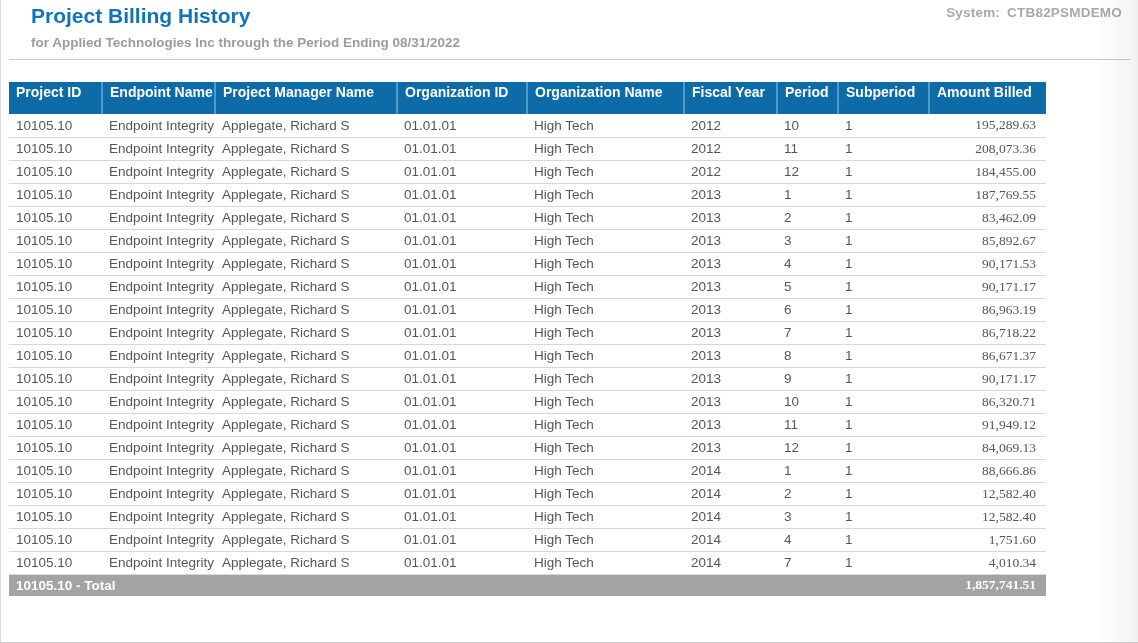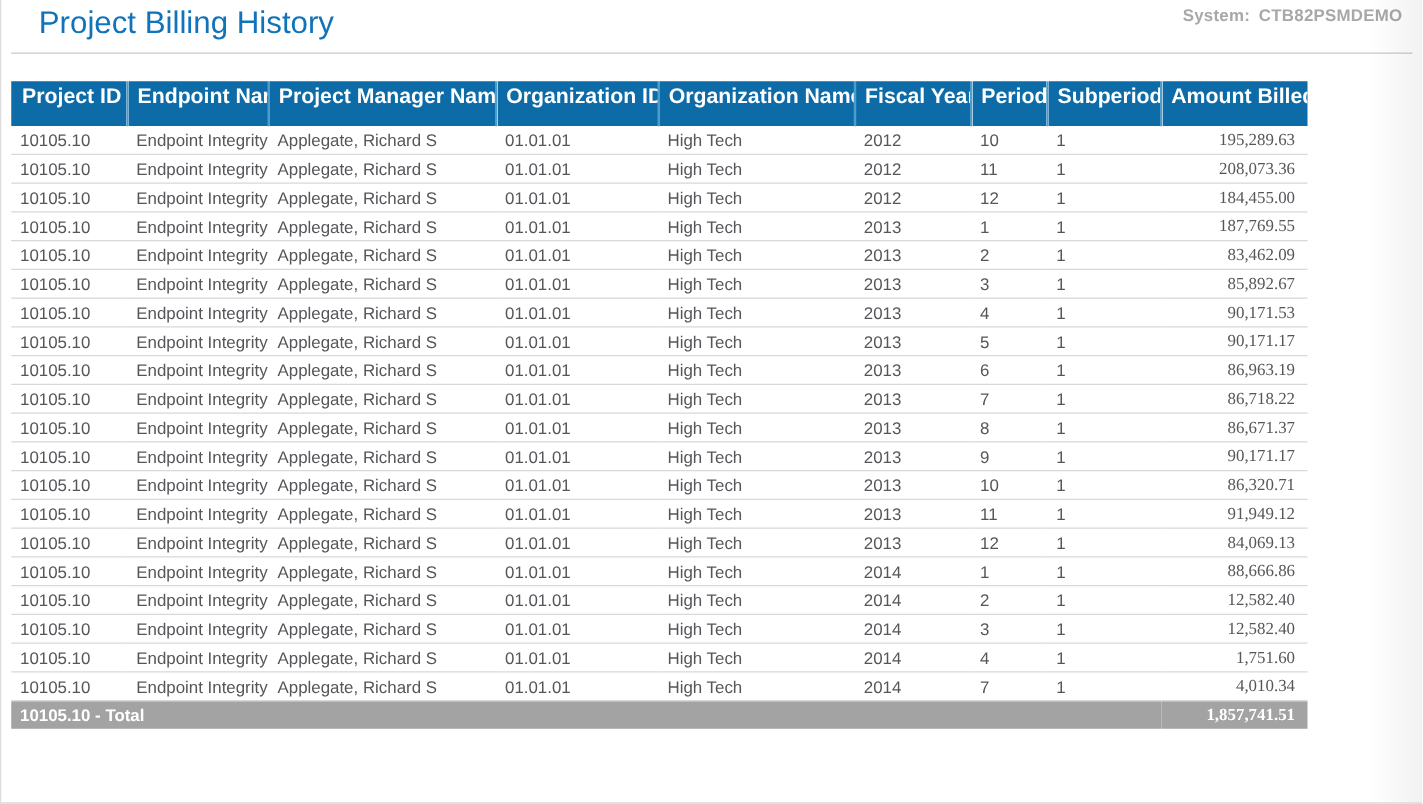--- a/index.html
+++ b/index.html
@@ -32,21 +32,21 @@
     pointer-events:none;
   }
   .system{
     position:absolute;top:5px;right:16px;
     font-size:13.5px;font-weight:bold;color:#a8a8a8;
     letter-spacing:0.2px;
   }
   .system span + span{margin-left:7px;}
   .title{
     margin:4px 0 0 30px;
-    font-size:25px;font-weight:400;
+    font-size:21px;font-weight:700;
     color:var(--accent);
     line-height:1.15;
   }
   .subtitle{
     margin:7px 0 0 30px;
     font-size:13.5px;font-weight:bold;
     color:var(--muted);
   }
   .rule{
     margin:9px 8px 0 8px;
@@ -55,22 +55,22 @@
   }
   table.billing-table{
     margin:22px 0 0 8px;
     width:1037px;
     border-collapse:collapse;
     table-layout:fixed;
   }
   .billing-table th{
     background:var(--header_bg);
     color:var(--header_text);
-    font-size:17px;font-weight:bold;
-    text-align:right;
+    font-size:14px;font-weight:bold;
+    text-align:left;
     height:23px;
     padding:2px 4px 14px 7px;
     white-space:nowrap;overflow:hidden;
     box-sizing:border-box;
   }
   .billing-table th + th{border-left:2px solid var(--header_divider);}
   .billing-table td{
     font-size:13.5px;
     color:var(--row_text);
     height:23px;
@@ -97,20 +97,21 @@
 </head>
 <body>
 
 <div class="page">
 
   <div class="system">
     <span>System:</span><span>CTB82PSMDEMO</span>
   </div>
 
   <h1 class="title">Project Billing History</h1>
+  <div class="subtitle">for Applied Technologies Inc through the Period Ending 08/31/2022</div>
   <div class="rule"></div>
 
   <table class="billing-table">
     <colgroup>
       <col style="width:93px">
         <col style="width:113px">
         <col style="width:182px">
       <col style="width:130px">
         <col style="width:157px">
         <col style="width:93px">

